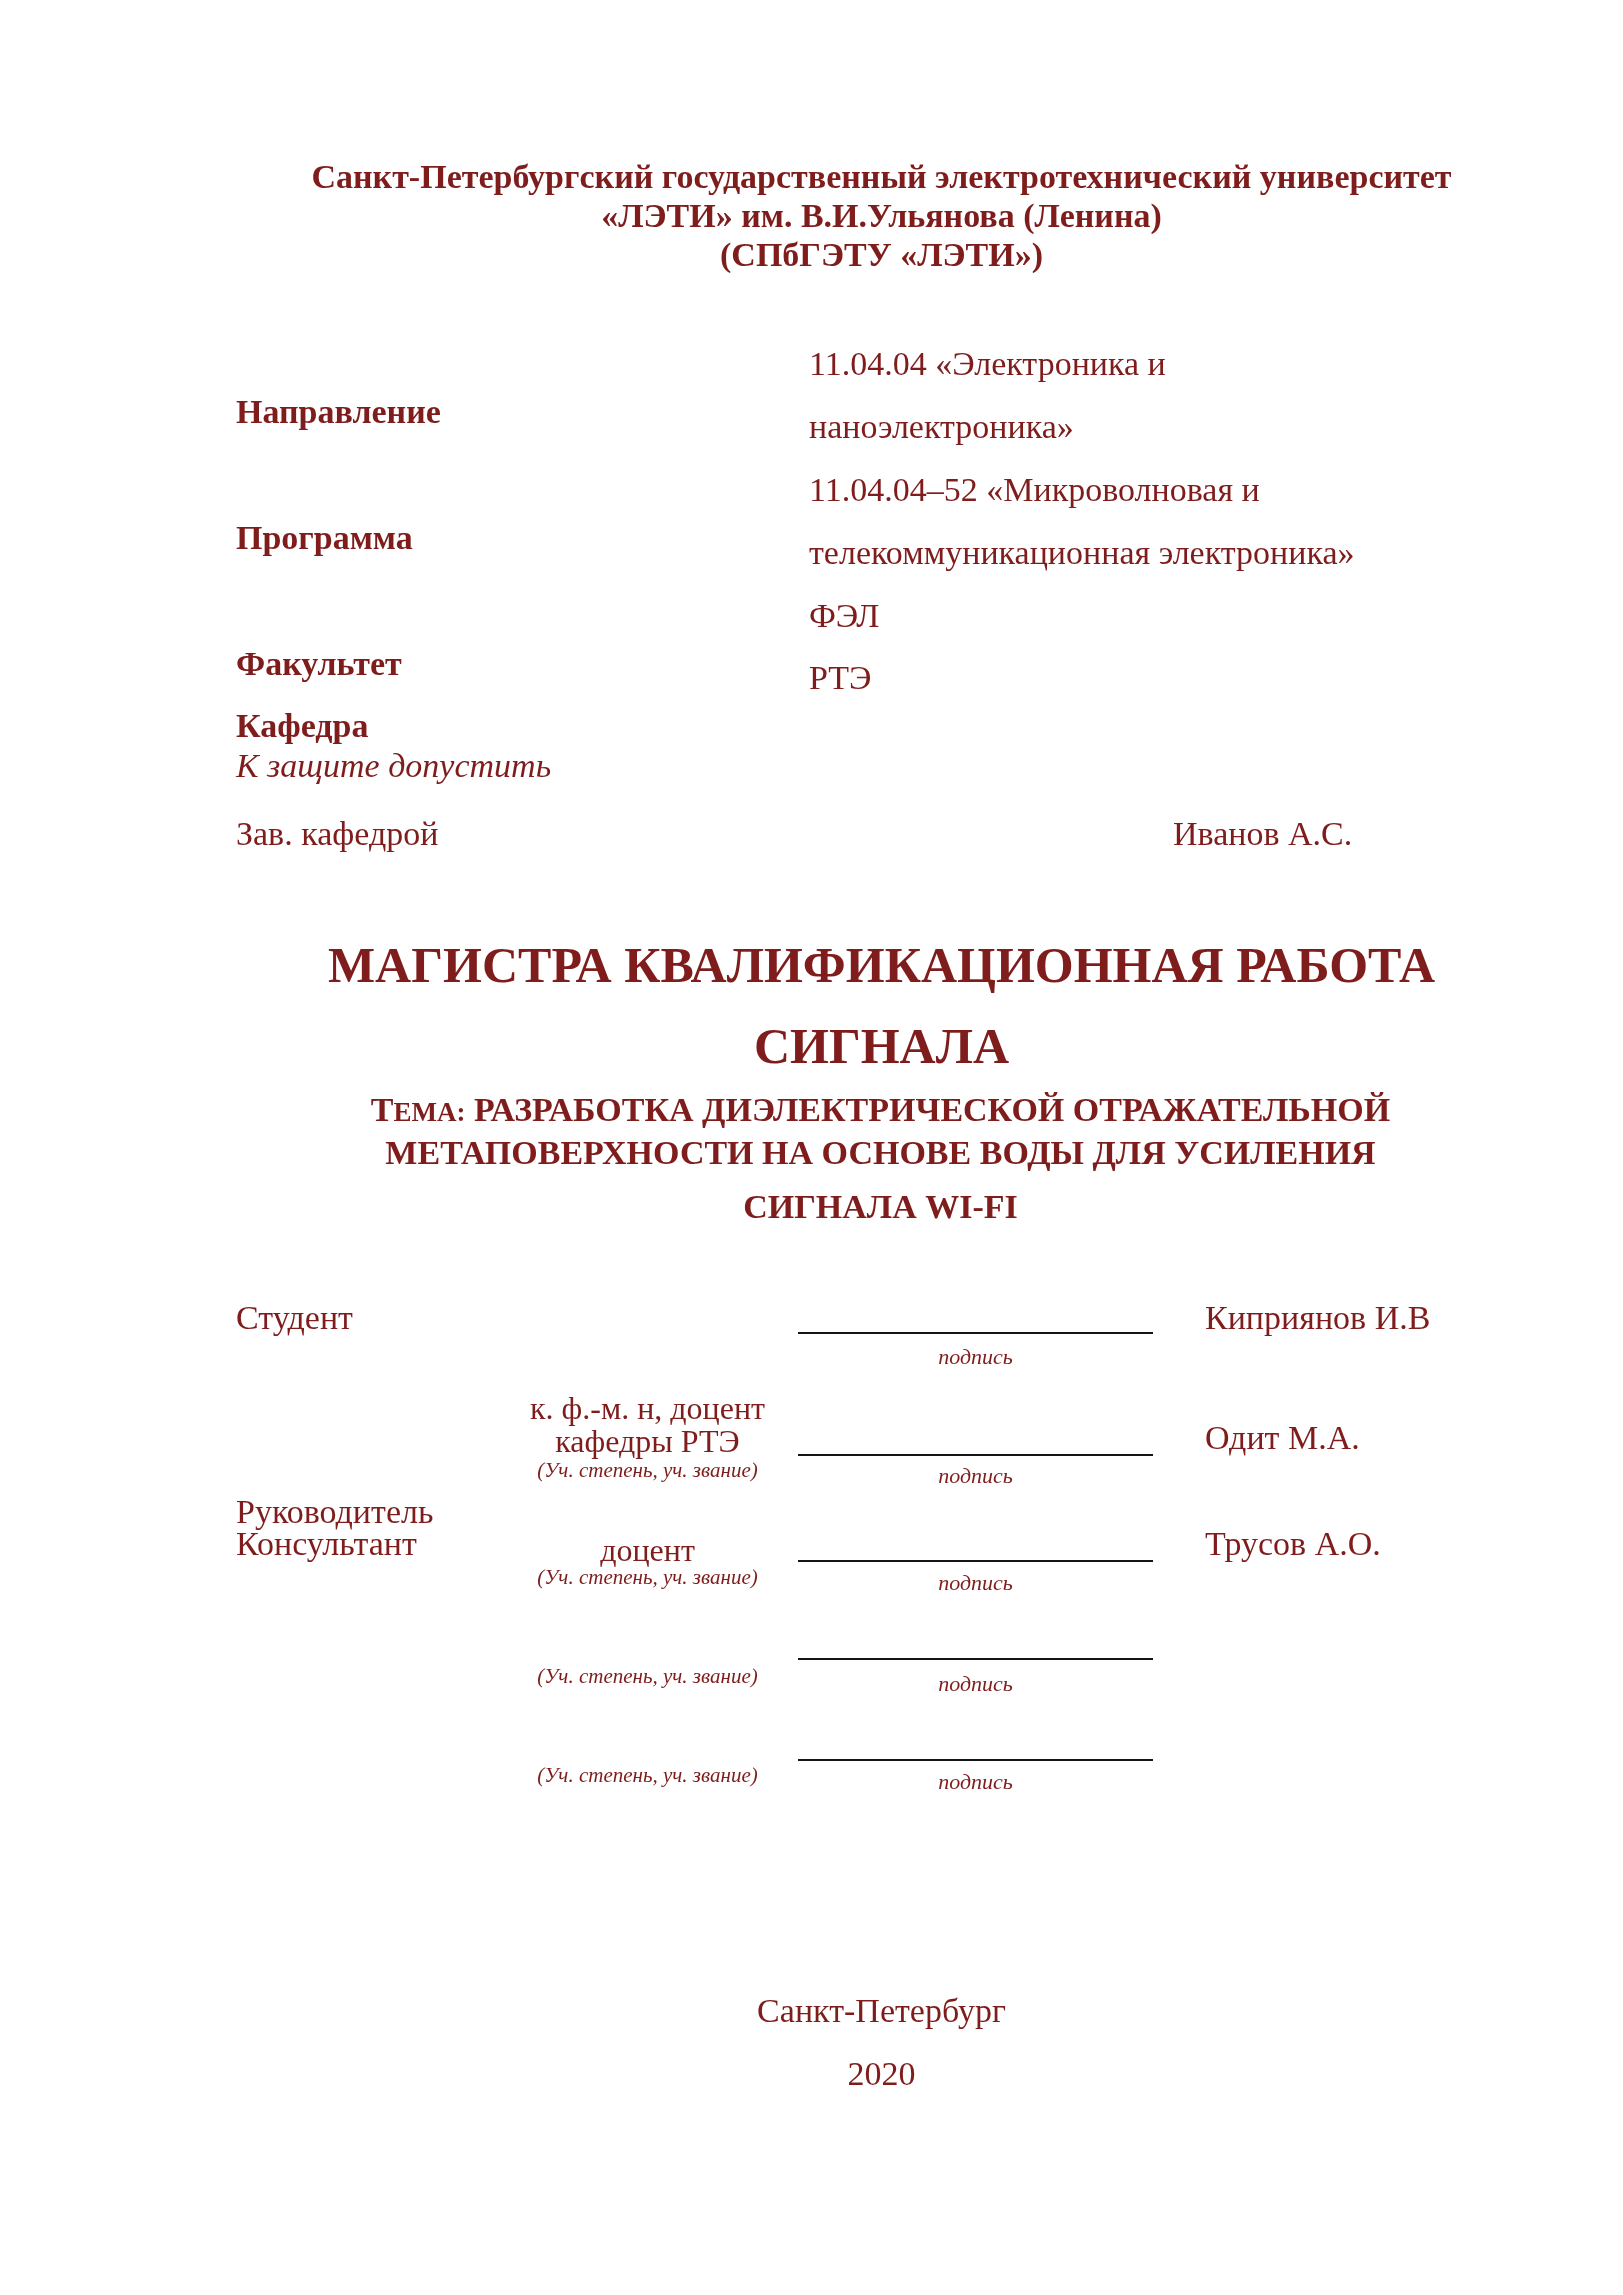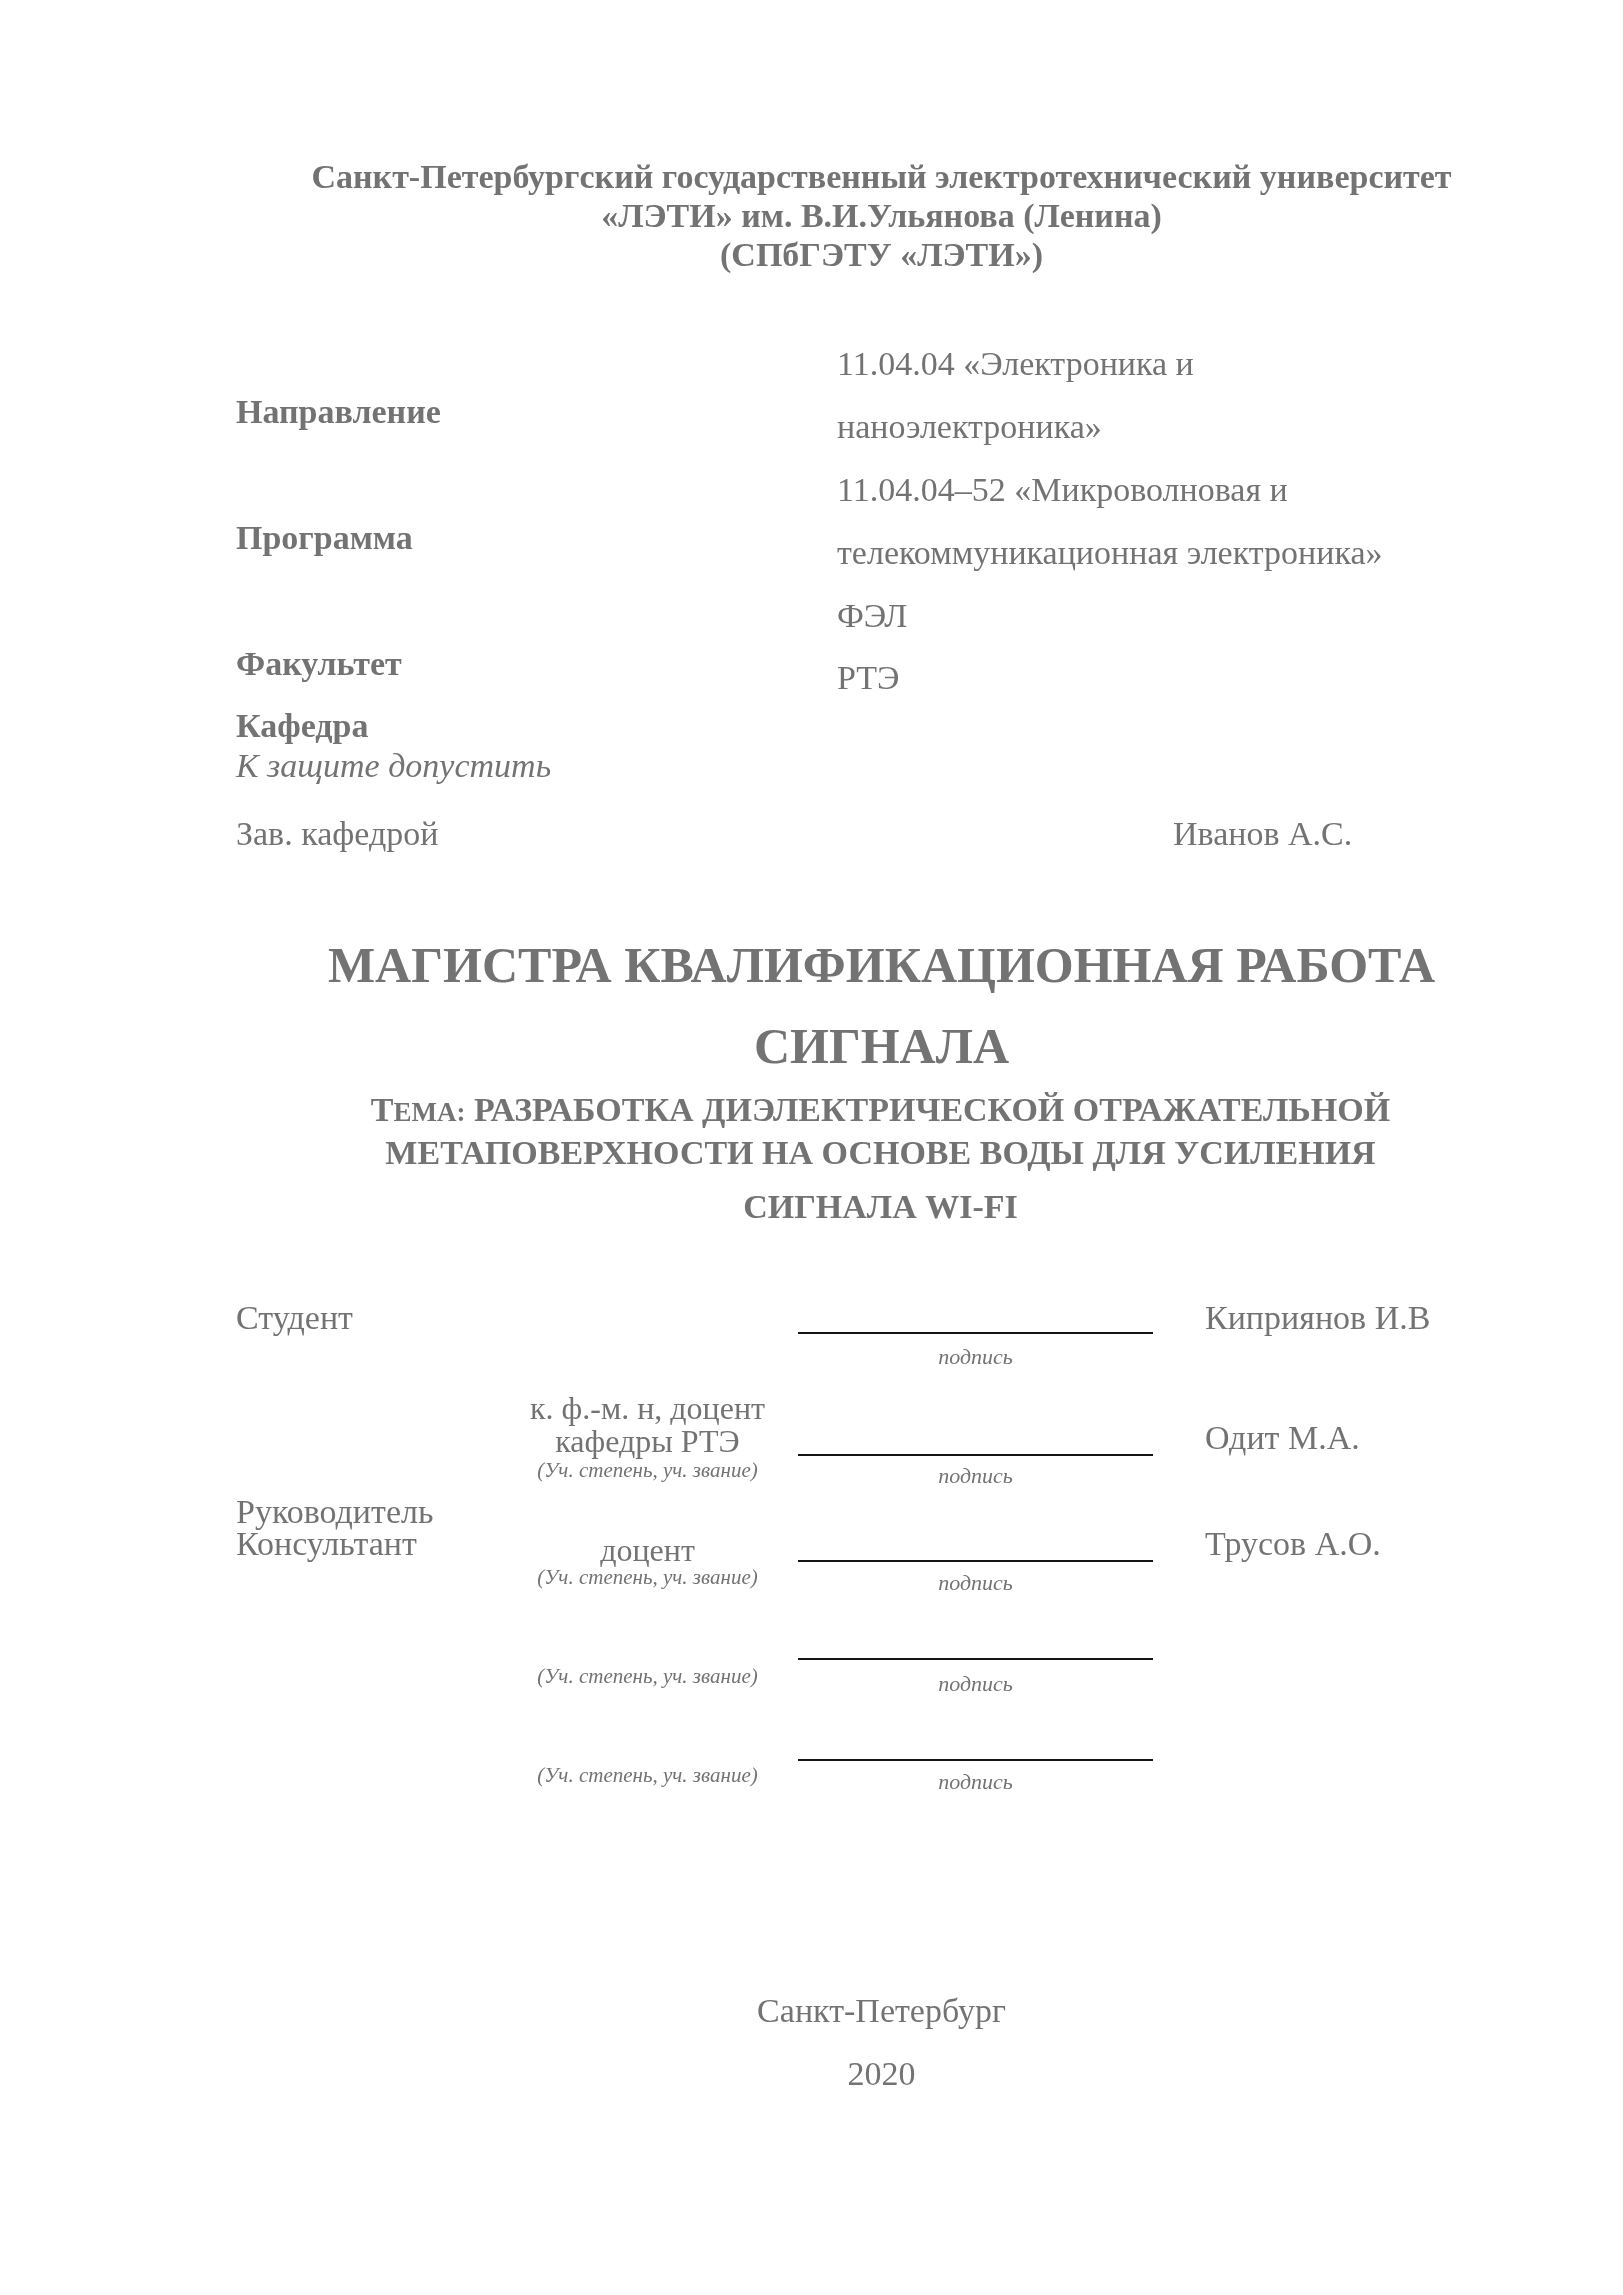--- a/index.html
+++ b/index.html
@@ -5,21 +5,21 @@
   html, body {
     margin: 0;
     padding: 0;
     background: #ffffff;
   }
   .page {
     position: relative;
     width: 1623px;
     height: 2295px;
     background: #ffffff;
-    color: #737373;
+    color: #7f1d1d;
     font-family: "Liberation Serif", "DejaVu Serif", serif;
     overflow: hidden;
   }
 
   
   .header {
     position: absolute;
     left: 236px;
     top: 157px;
     width: 1291px;
@@ -42,21 +42,20 @@
     top: 0;
     font-weight: bold;
     white-space: nowrap;
     margin-top: 48px;
   }
   .info-value {
     position: absolute;
     left: 573px;
     top: 0;
     white-space: nowrap;
-    margin-left: 28px;
   }
   .row-1 { top: 345px; }
   .row-2 { top: 408px; }
   .row-3 { top: 471px; }
   .row-4 { top: 534px; }
   .row-5 { top: 597px; }
   .row-6 { top: 659px; }
 
   
   .admission-note {

